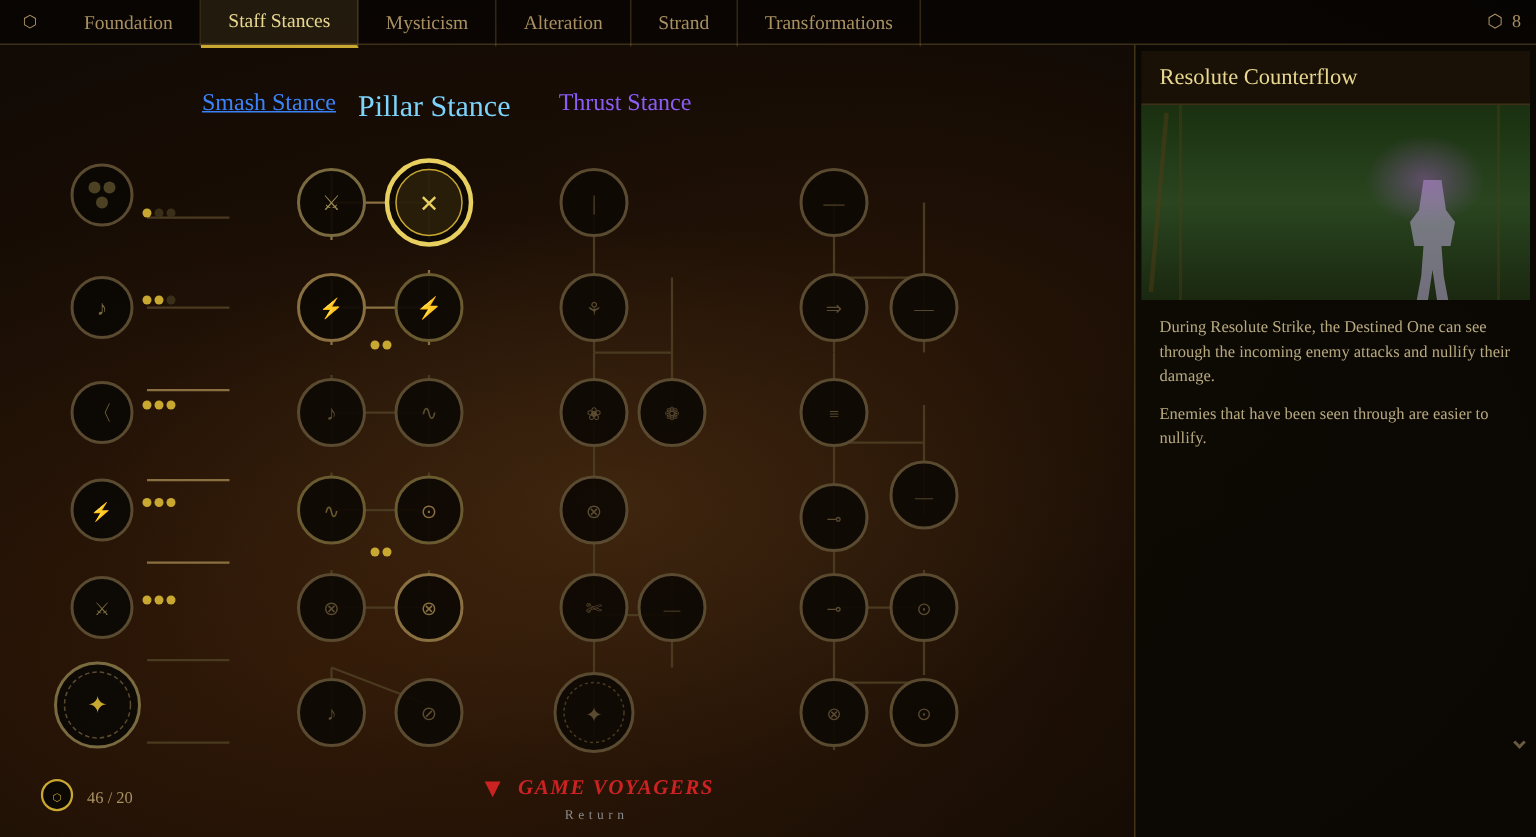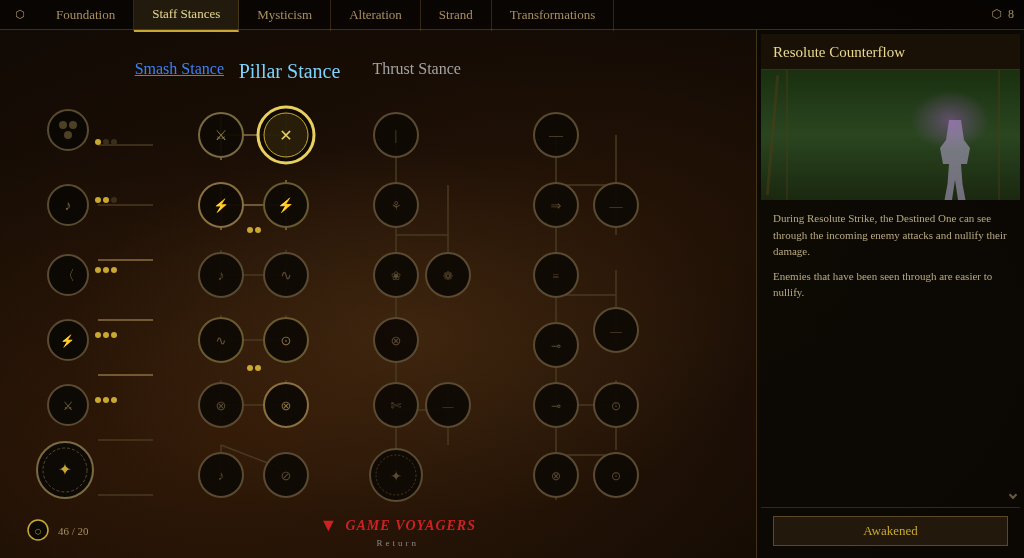--- a/index.html
+++ b/index.html
@@ -219,21 +219,21 @@
 <div class="main-content">
   <div class="skill-tree-area">
 
     <div class="stance-headers">
       <div style="flex:1; text-align:center; font-size:16px; color:#3b82f6; text-decoration:underline;">
         <span>Smash Stance</span>
       </div>
       <div style="flex:1; text-align:left; font-size:20px; color:#7dd3fc;">
         <span>Pillar Stance</span>
       </div>
-      <div style="flex:1; text-align:center; font-size:16px; color:#a3a3a3;">
+      <div style="flex:1; text-align:center; font-size:16px; color:#8b5cf6;">
         <span>Thrust Stance</span>
       </div>
     </div>
 
     <svg class="skill-svg" viewBox="0 0 740 528">
 
       <line x1="90" y1="115" x2="145" y2="115" class="connector"></line>
       <line x1="90" y1="175" x2="145" y2="175" class="connector"></line>
       <line x1="90" y1="230" x2="145" y2="230" class="connector active"></line>
       <line x1="90" y1="290" x2="145" y2="290" class="connector active"></line>
@@ -509,17 +509,14 @@
       <div style="position:absolute; right:30px; top:20px; width:80px; height:60px; background:radial-gradient(ellipse, rgba(180,100,220,0.4) 0%, transparent 70%);"></div>
     </div>
     <div class="panel-desc">
       <p>During Resolute Strike, the Destined One can see through the incoming enemy attacks and nullify their damage.</p>
       <p>Enemies that have been seen through are easier to nullify.</p>
     </div>
 
     <div style="position:absolute; right:8px; bottom:60px; display:flex; flex-direction:column; align-items:center; gap:4px;">
       <div style="width:6px; height:6px; border-right:2px solid #6a5a40; border-bottom:2px solid #6a5a40; transform:rotate(45deg);"></div>
     </div>
-    <div class="panel-footer">
-      <button class="awakened-btn">Awakened</button>
-    </div>
   </div>
 </div>
 
 </body></html>

